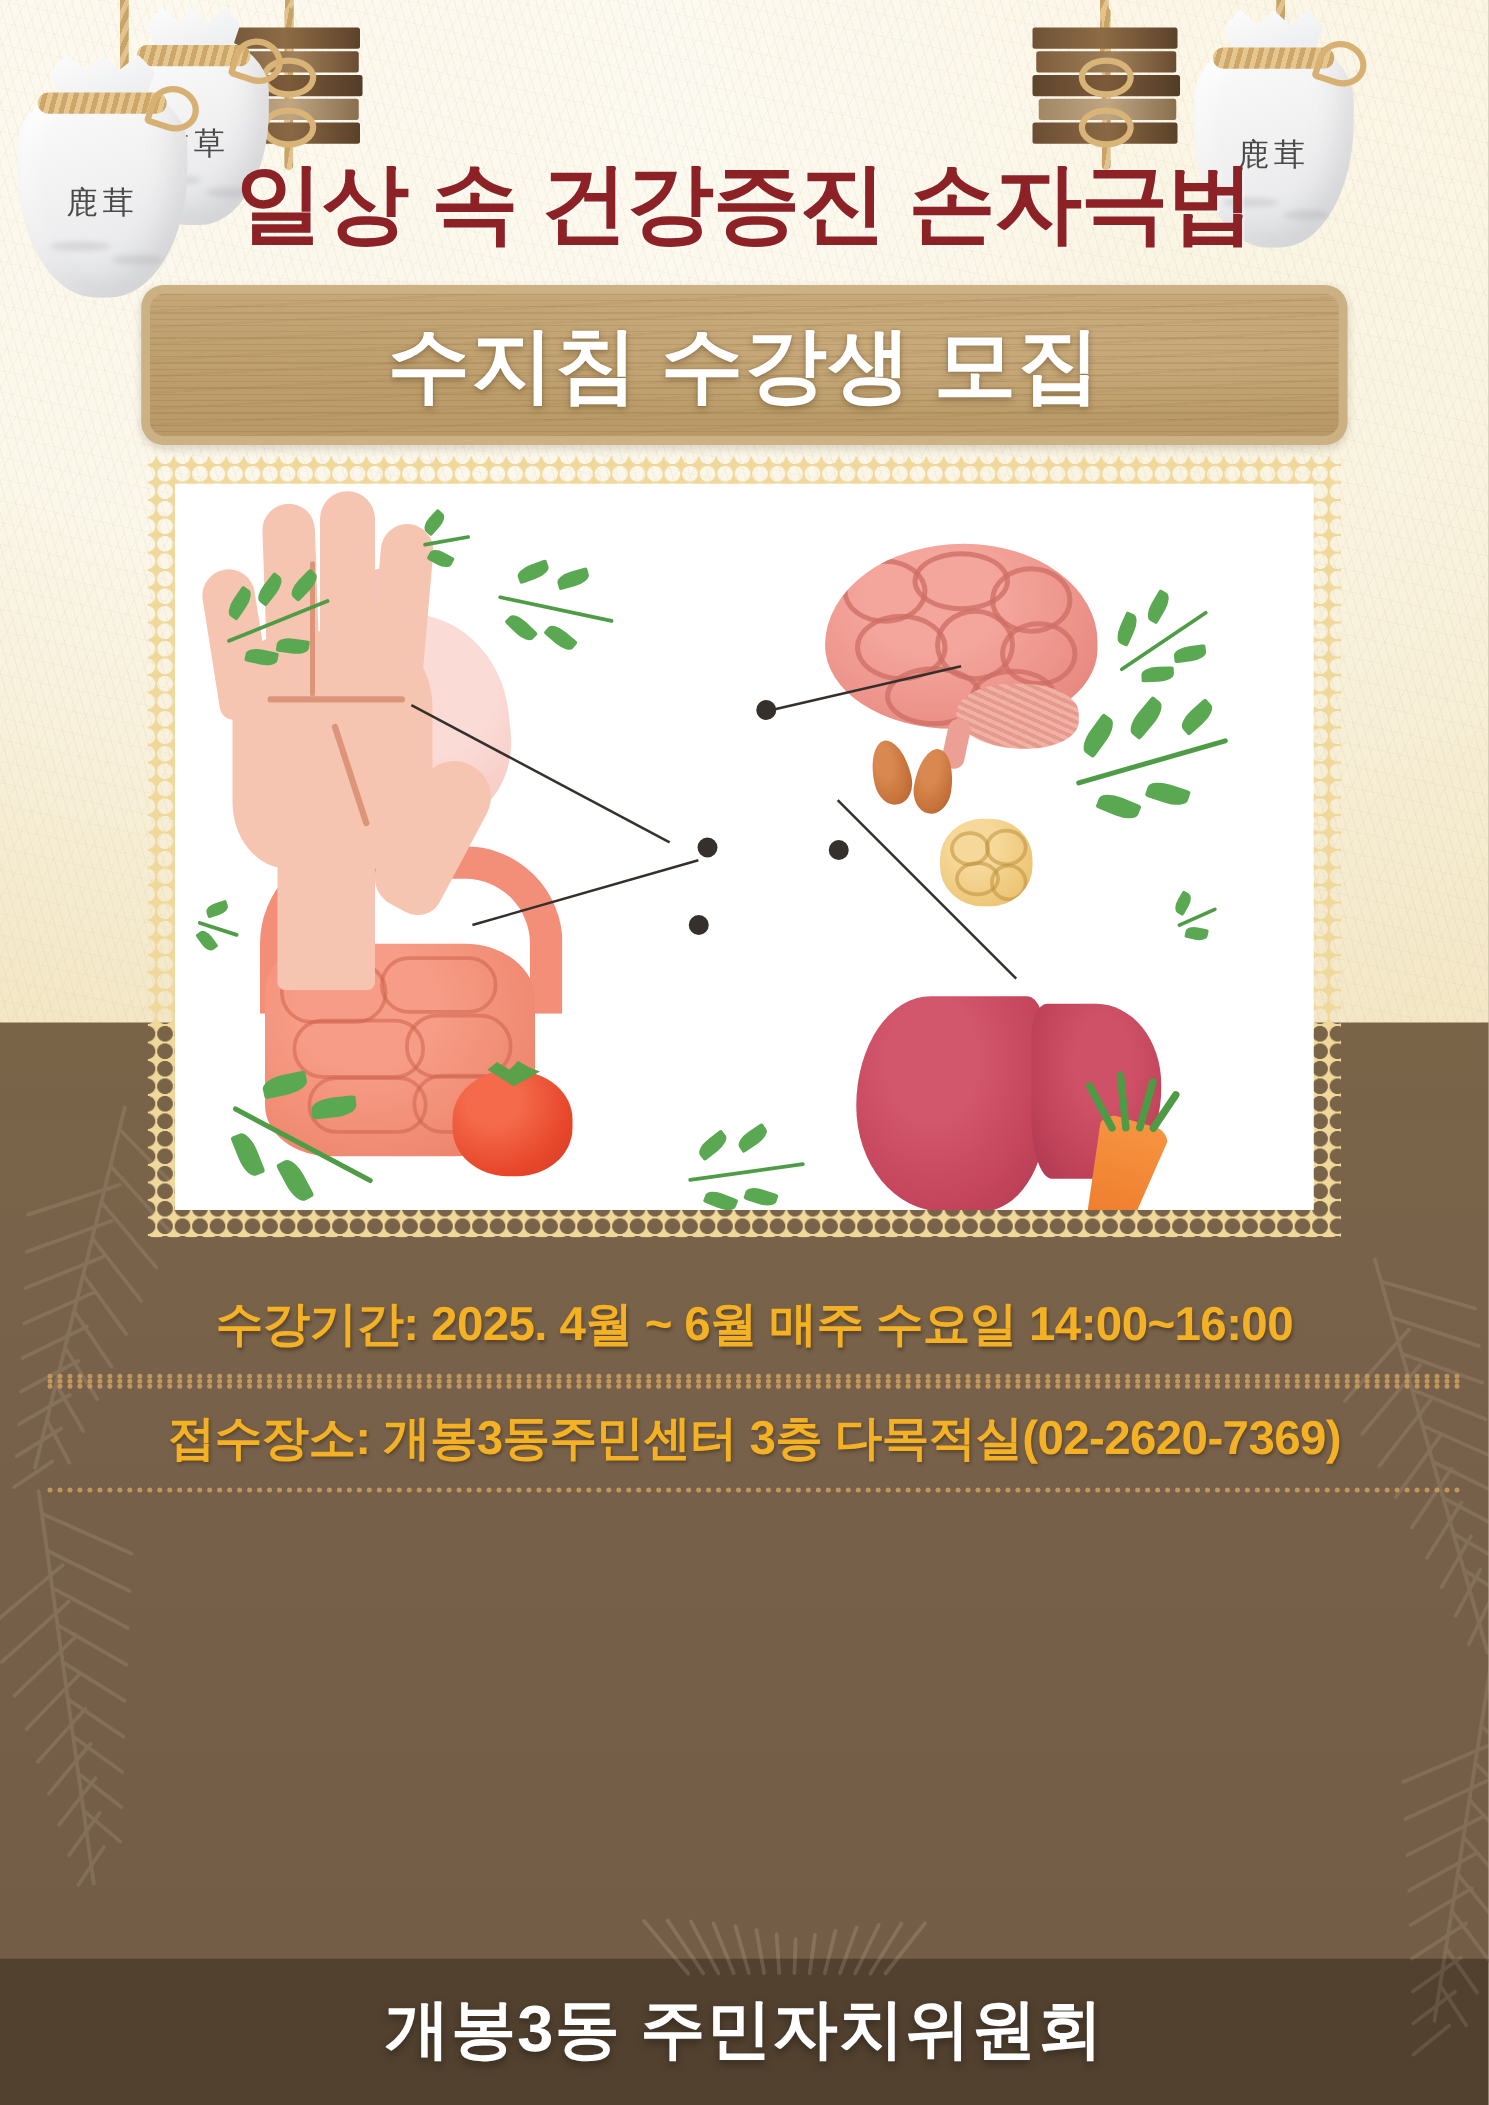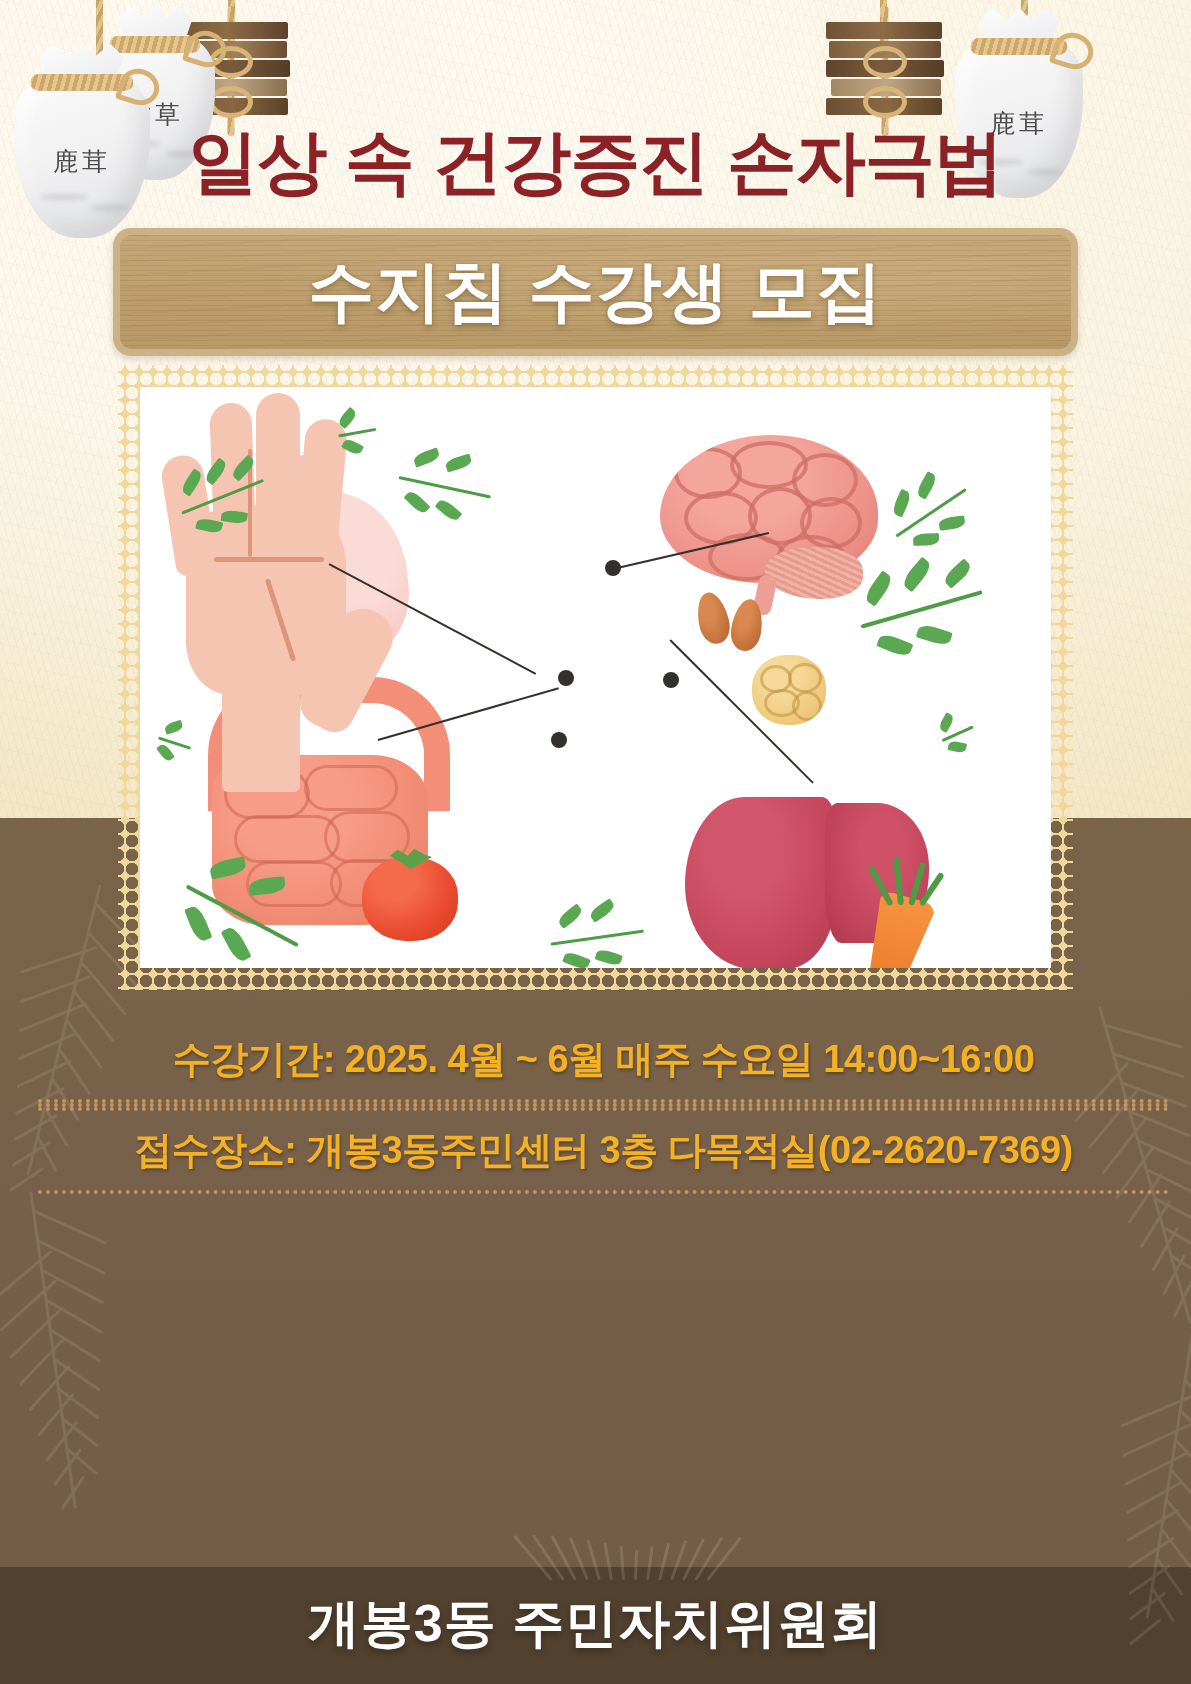--- a/index.html
+++ b/index.html
@@ -123,20 +123,21 @@
   .wood-sign .inner{
     width:100%;height:100%;border-radius:12px;
     background:
       repeating-linear-gradient(180deg, rgba(120,88,48,.16) 0 1px, rgba(0,0,0,0) 1px 5px),
       repeating-linear-gradient(177deg, rgba(150,112,62,.10) 0 2px, rgba(0,0,0,0) 2px 13px),
       radial-gradient(ellipse at 72% 40%, rgba(205,175,130,.55) 0 18%, rgba(0,0,0,0) 55%),
       linear-gradient(180deg,#c5a778 0%,#bd9e6c 52%,#b5956180 100%),
       #bc9e6d;
     display:flex;align-items:center;justify-content:center;
     overflow:hidden;
+    font-family:Liberation Serif, serif;
   }
   .wood-sign .sign-text{
     color:#ffffff;font-size:66px;font-weight:bold;letter-spacing:1px;
     text-shadow:0 3px 6px rgba(90,66,32,.38), 0 0 2px rgba(120,90,50,.5);
     white-space:nowrap;
   }
 
   
   .stamp{
     position:absolute;left:118px;top:365px;width:955px;height:625px;

